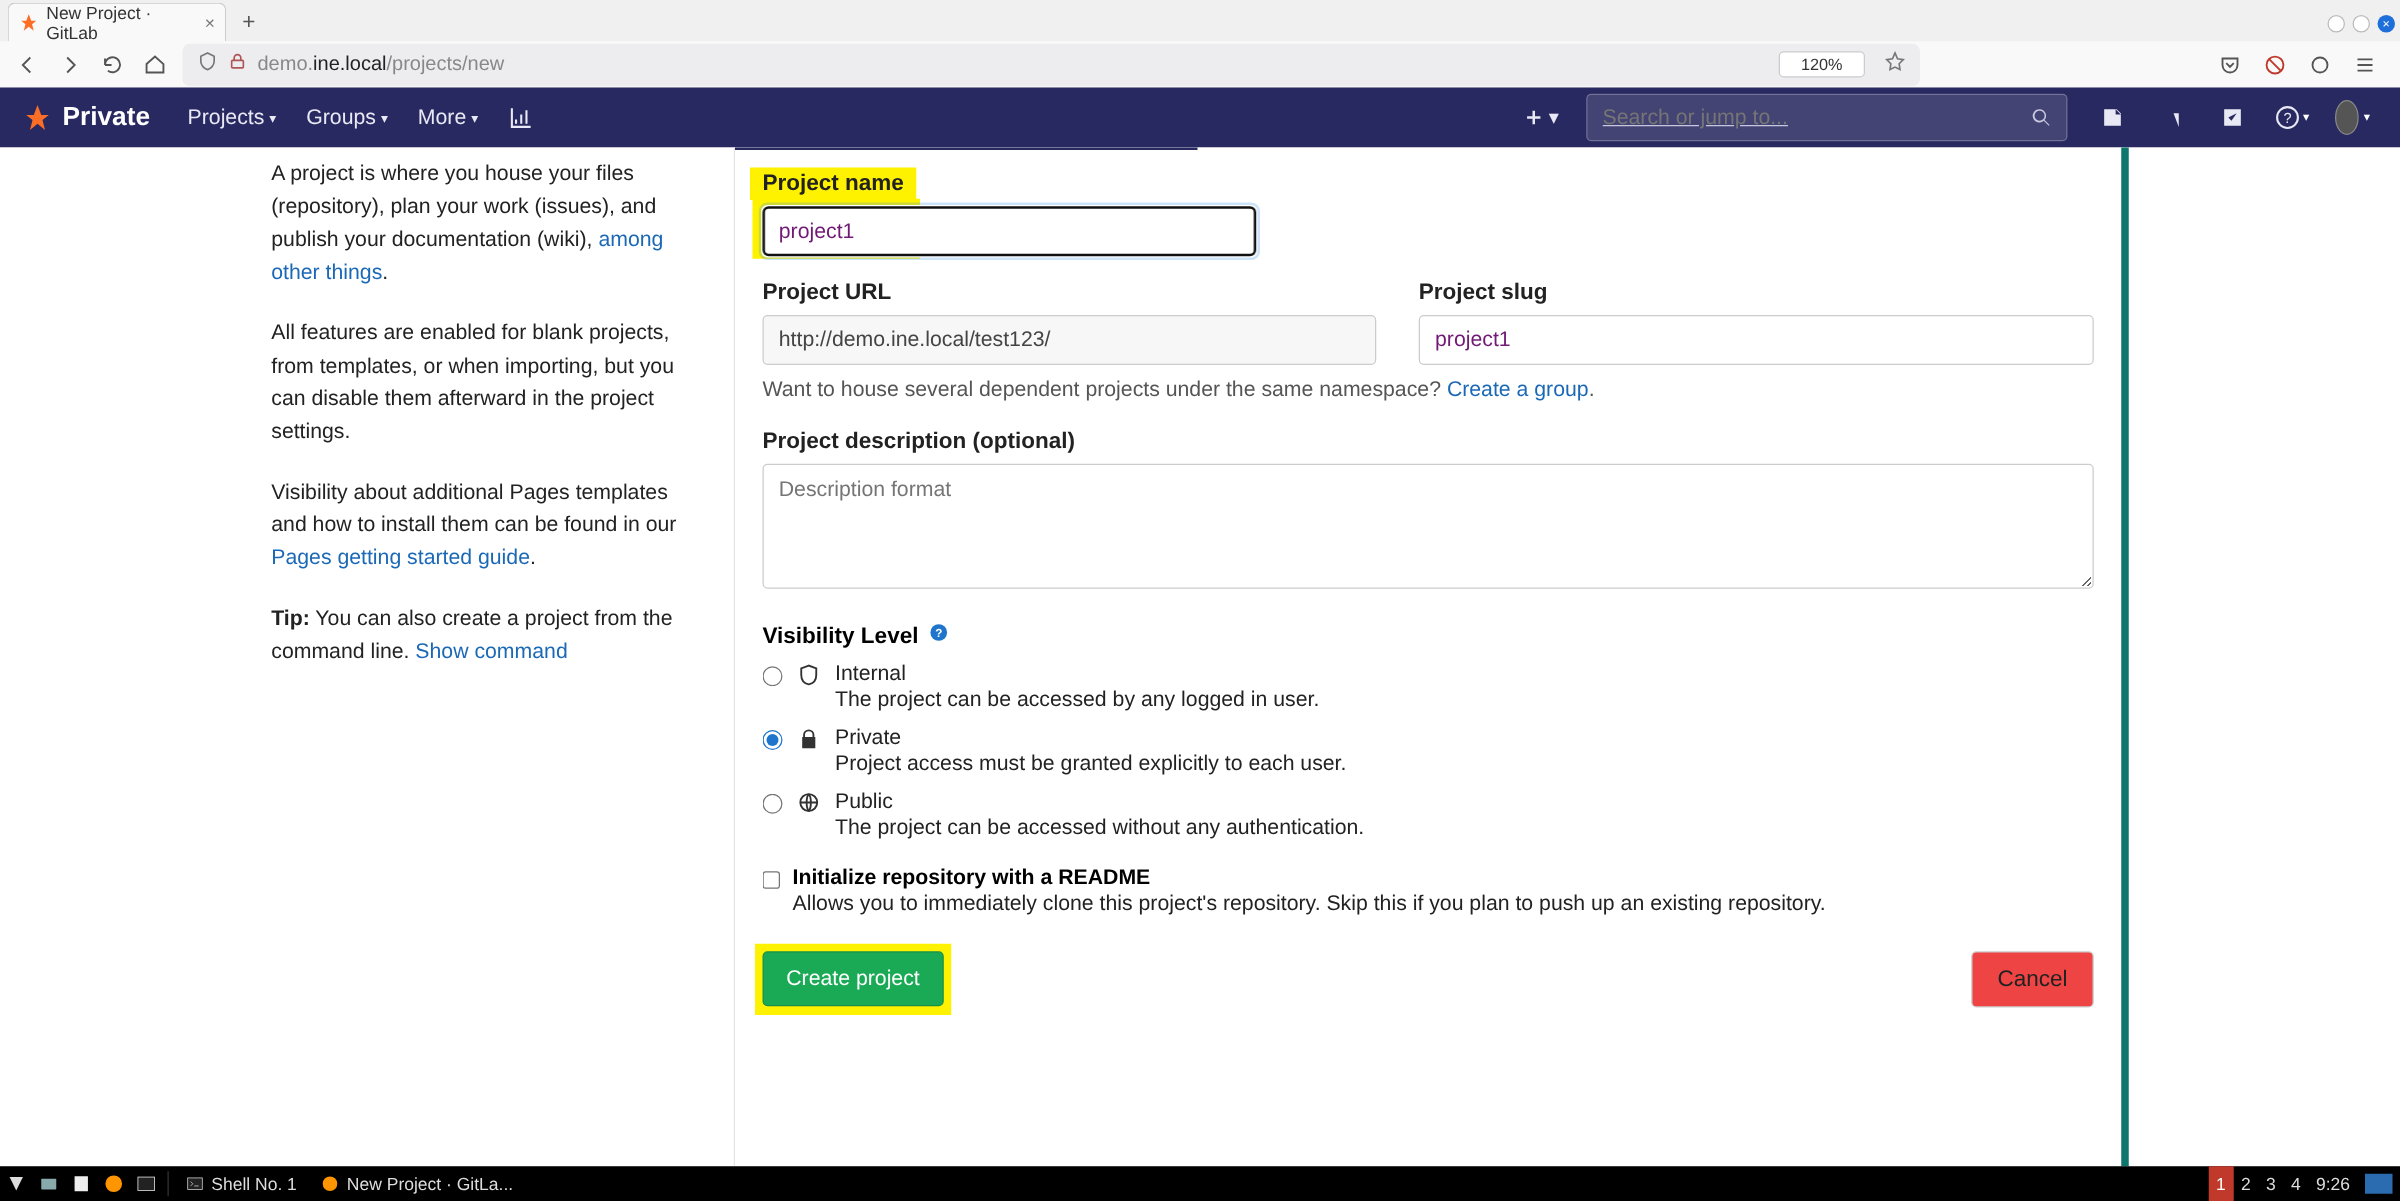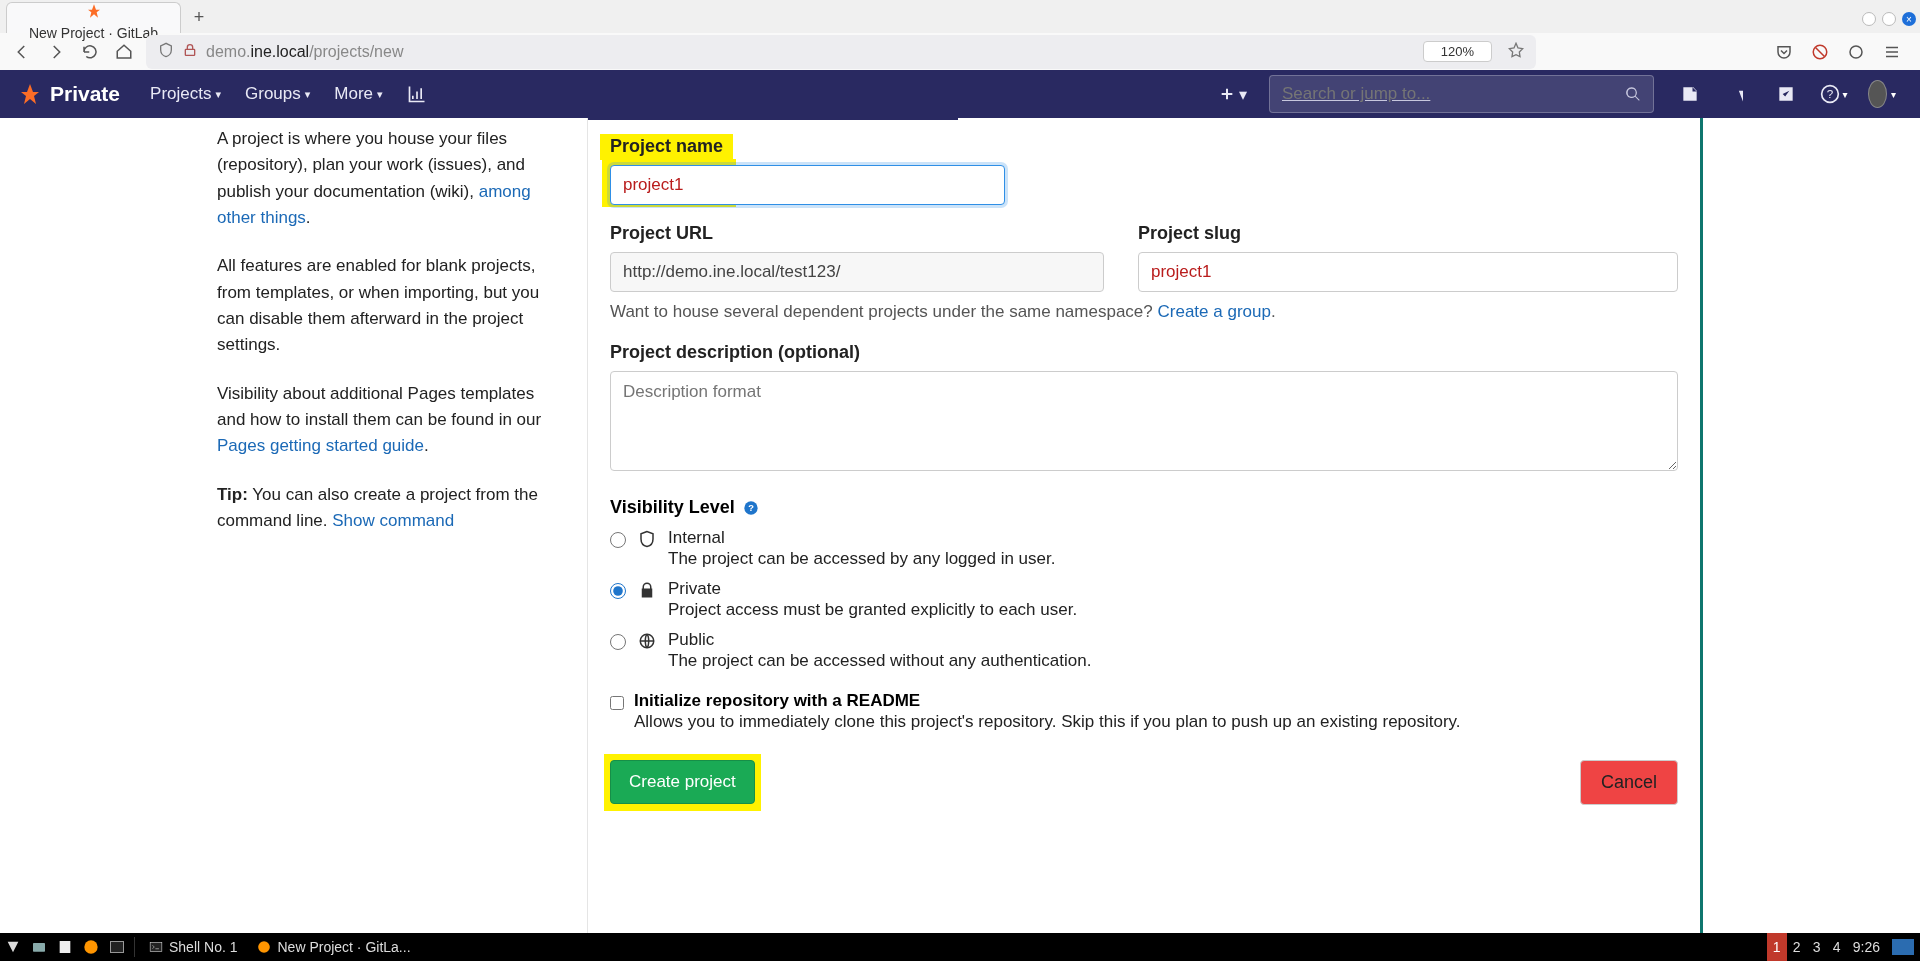--- a/index.html
+++ b/index.html
@@ -1,21 +1,21 @@
 <!DOCTYPE html>
 <html><head>
 <meta charset="utf-8">
 <style>
   * { margin:0; padding:0; box-sizing:border-box; }
   html, body { width:1920px; height:961px; font-family:-apple-system,BlinkMacSystemFont,"Segoe UI",Helvetica,Arial,sans-serif; overflow:hidden; background:#f0f0f0; }
 
   
   .browser-chrome { height:70px; background:#f0f0f0; border-bottom:1px solid #d6d6d6; }
   .tabs-row { height:33px; display:flex; align-items:flex-end; padding:0 6px; }
-  .browser-tab { background:#f9f9fa; height:31px; width:175px; border:1px solid #ccc; border-bottom:none; border-top-left-radius:6px; border-top-right-radius:6px; display:flex; align-items:center; padding:0 8px; gap:6px; font-size:14px; color:#333;flex-direction:column; }
+  .browser-tab { background:#f9f9fa; height:31px; width:175px; border:1px solid #ccc; border-bottom:none; border-top-left-radius:6px; border-top-right-radius:6px; display:flex; align-items:center; padding:0 8px; gap:6px; font-size:14px; color:#333; }
   .tab-favicon svg { display:block; width:16px; height:16px; }
   .tab-close { margin-left:auto; color:#777; cursor:pointer; font-size:14px; }
   .new-tab-btn { width:28px; height:28px; display:flex; align-items:center; justify-content:center; color:#555; font-size:18px; cursor:pointer; margin-left:4px; margin-bottom:2px;}
   .window-controls { position:absolute; top:12px; right:4px; display:flex; gap:6px; }
   .win-dot { width:14px; height:14px; border-radius:50%; }
   .win-dot.g { border:1px solid #bbb; background:#fff; }
   .win-dot.b { background:#1e6fd9; color:#fff; display:flex; align-items:center; justify-content:center; font-size:10px; }
 
   .addr-row { height:37px; display:flex; align-items:center; padding:0 10px; gap:10px; background:#f9f9f9;justify-content:space-between;}
   .nav-btn { width:24px; height:24px; display:flex; align-items:center; justify-content:center; color:#777; cursor:pointer; }
@@ -42,38 +42,38 @@
   .gl-icon-btn svg { width:20px; height:20px; fill:#e9e9f5; }
   .gl-avatar { width:28px; height:28px; border-radius:50%; background:#555; border:1px solid rgba(255,255,255,0.3); }
 
   
   .gl-content { height:calc(100% - 70px - 48px - 28px); background:#fff; display:flex; justify-content:center; }
   .content-wrap { width:1510px; display:flex; padding:0 12px; }
   .left-col { width:370px; padding:8px 26px 0 0; font-size:17px; color:#222; line-height:1.55; }
   .left-col p { margin-bottom:22px; }
   .left-col a { color:#1b69b6; text-decoration:none; }
   .left-col strong { font-weight:700; }
-  .main-col { flex:1; border-left:1px solid #e5e5e5; border-right:3px solid #0f766e; padding:0 0 30px 0; }
+  .main-col { flex:1; border-left:1px solid #e5e5e5; border-right:6px solid #0f766e; padding:0 0 30px 0; }
   .form-inner { padding:16px 22px 4px 22px; }
 
   label.field-label { display:block; font-size:18px; font-weight:700; color:#222; margin-bottom:8px; }
   .label-hl { background:#fff200; padding:2px 10px 4px 10px; margin-left:-10px;}
   .input-hl { position:relative; }
   .input-hl::before { content:''; position:absolute; left:-8px; top:-6px; width:134px; height:48px; background:#fff200; z-index:0; }
-  .txt-input { width:100%; height:40px; border:1px solid #ccc; border-radius:4px; padding:0 12px; font-size:17px; color:#b91c1c; background:#fff; position:relative; z-index:1;}
+  .txt-input { width:100%; height:40px; border:1px solid #ccc; border-radius:4px; padding:0 12px; font-size:17px; color:#701a75; background:#fff; position:relative; z-index:1;}
   .readonly-input { background:#f7f7f7; color:#444; }
   .two-col { display:flex; gap:34px; margin-top:18px; }
   .two-col .col1 { flex:1; }
   .two-col .col2 { width:540px; }
   .help-text { font-size:17px; color:#555; margin-top:10px; }
   .help-text a { color:#1b69b6; text-decoration:none; }
   textarea.desc { width:100%; height:100px; border:1px solid #ccc; border-radius:4px; padding:10px 12px; font-size:17px; color:#222; font-family:inherit; resize:vertical;}
 
   .vis-section { margin-top:22px; }
-  .vis-title { font-size:18px; font-weight:700; display:flex; align-items:center; gap:8px; }
+  .vis-title { font-size:18px; font-weight:700; display:flex; gap:8px; }
   .vis-help-icon { width:16px; height:16px; display:inline-flex; }
   .vis-option { display:flex; gap:10px; margin-top:10px; align-items:flex-start; }
   .vis-option input[type=radio] { margin-top:4px; width:16px; height:16px; accent-color:#1f75cb;}
   .vis-icon { width:22px; display:flex; justify-content:center; margin-top:2px; }
   .vis-icon svg { width:18px; height:18px; fill:#333; }
   .vis-text .vt-title { font-size:17px; color:#222; }
   .vis-text .vt-desc { font-size:17px; color:#222; margin-top:1px; }
 
   .readme-row { display:flex; gap:10px; margin-top:20px; align-items:flex-start; }
   .readme-row input[type=checkbox] { margin-top:5px; width:14px; height:14px; }

